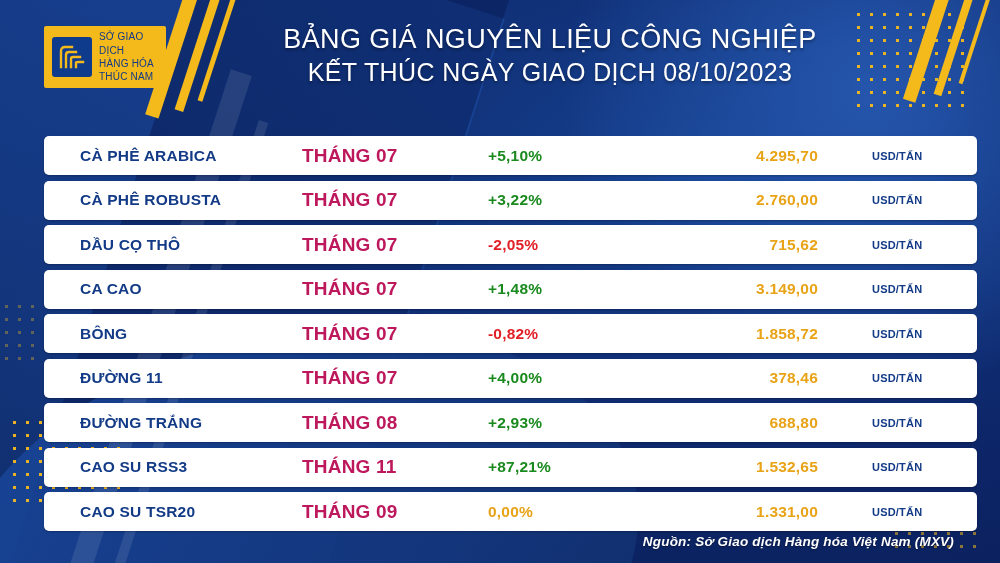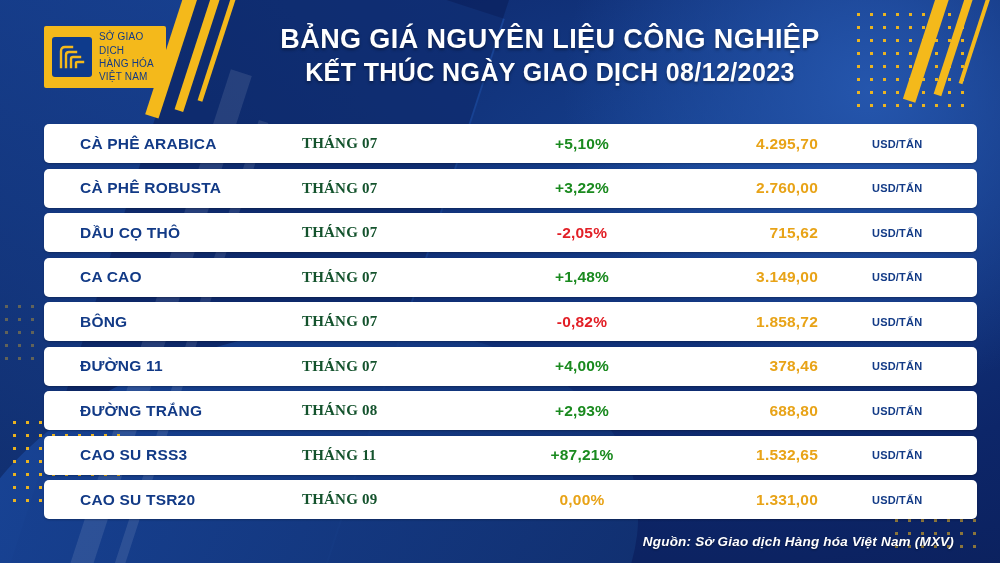--- a/index.html
+++ b/index.html
@@ -103,30 +103,30 @@
   .logo-text {
     font-size: 10px; line-height: 1.34;
     font-weight: normal; color: #123a86;
     letter-spacing: .2px;
   }
   .title-wrap {
     position: absolute; left: 230px; top: 22px; width: 640px;
     text-align: center;
   }
   .title-1, .title-2 {
-    color: #ffffff; font-weight: bold;
+    color: #ffffff; font-weight: normal;
     text-shadow: 0 2px 3px rgba(0,0,0,.35);
     letter-spacing: .4px;
   }
   .title-1 { font-size: 27px; line-height: 34px; }
   .title-2 { font-size: 25px; line-height: 33px; }
 
   
   .table {
-    position: absolute; left: 44px; top: 124px;
+    position: absolute; left: 44px; top: 136px;
     width: 933px;
   }
   .row {
     height: 39px;
     background: #ffffff;
     border-radius: 5px;
     margin-bottom: 5.5px;
     display: flex;
     align-items: center;
     box-shadow: 0 1px 2px rgba(0,0,0,.25);
@@ -134,28 +134,27 @@
   .c-name {
     flex: 0 0 258px;
     padding-left: 36px;
     font-size: 15.5px; font-weight: bold;
     color: #123a86;
     letter-spacing: .2px;
     white-space: nowrap;
   }
   .c-month {
     flex: 0 0 186px;
-    font-size: 15px; font-weight: bold;
-    color: #14532d;
-    letter-spacing: .2px;
-    font-family: Liberation Serif, serif;
+    font-size: 19px; font-weight: bold;
+    color: #be185d;
+    letter-spacing: .2px;
   }
   .c-change {
     flex: 0 0 188px;
-    text-align: center;
+    text-align: left;
     font-size: 15.5px; font-weight: bold;
     letter-spacing: .2px;
   }
   .c-change.up    { color: #1a8a1f; }
   .c-change.down  { color: #e21f26; }
   .c-change.flat  { color: #e8a317; }
   .c-price {
     flex: 0 0 160px;
     text-align: right;
     padding-right: 18px;
@@ -216,27 +215,27 @@
             <path d="M5 26 L5 10 Q5 6 9 6 L16 6"></path>
             <path d="M10 26 L10 14 Q10 11 13 11 L20 11"></path>
             <path d="M15 26 L15 18 Q15 16 17 16 L24 16"></path>
             <path d="M20 26 L20 22 Q20 21 22 21 L27 21"></path>
           </g>
         </svg>
       </div>
       <div class="logo-text">
         <div>SỞ GIAO DỊCH</div>
         <div>HÀNG HÓA</div>
-        <div>VIỆT NAM</div>
+        <div>THÚC NAM</div>
       </div>
     </div>
 
     <div class="title-wrap">
       <div class="title-1">BẢNG GIÁ NGUYÊN LIỆU CÔNG NGHIỆP</div>
-      <div class="title-2">KẾT THÚC NGÀY GIAO DỊCH 08/12/2023</div>
+      <div class="title-2">KẾT THÚC NGÀY GIAO DỊCH 08/10/2023</div>
     </div>
   </div>
 
   <div class="table" id="price-table">
       <div class="row">
         <div class="c-name">CÀ PHÊ ARABICA</div>
         <div class="c-month">THÁNG 07</div>
         <div class="c-change up">+5,10%</div>
         <div class="c-price">4.295,70</div>
         <div class="c-unit">USD/TẤN</div>

